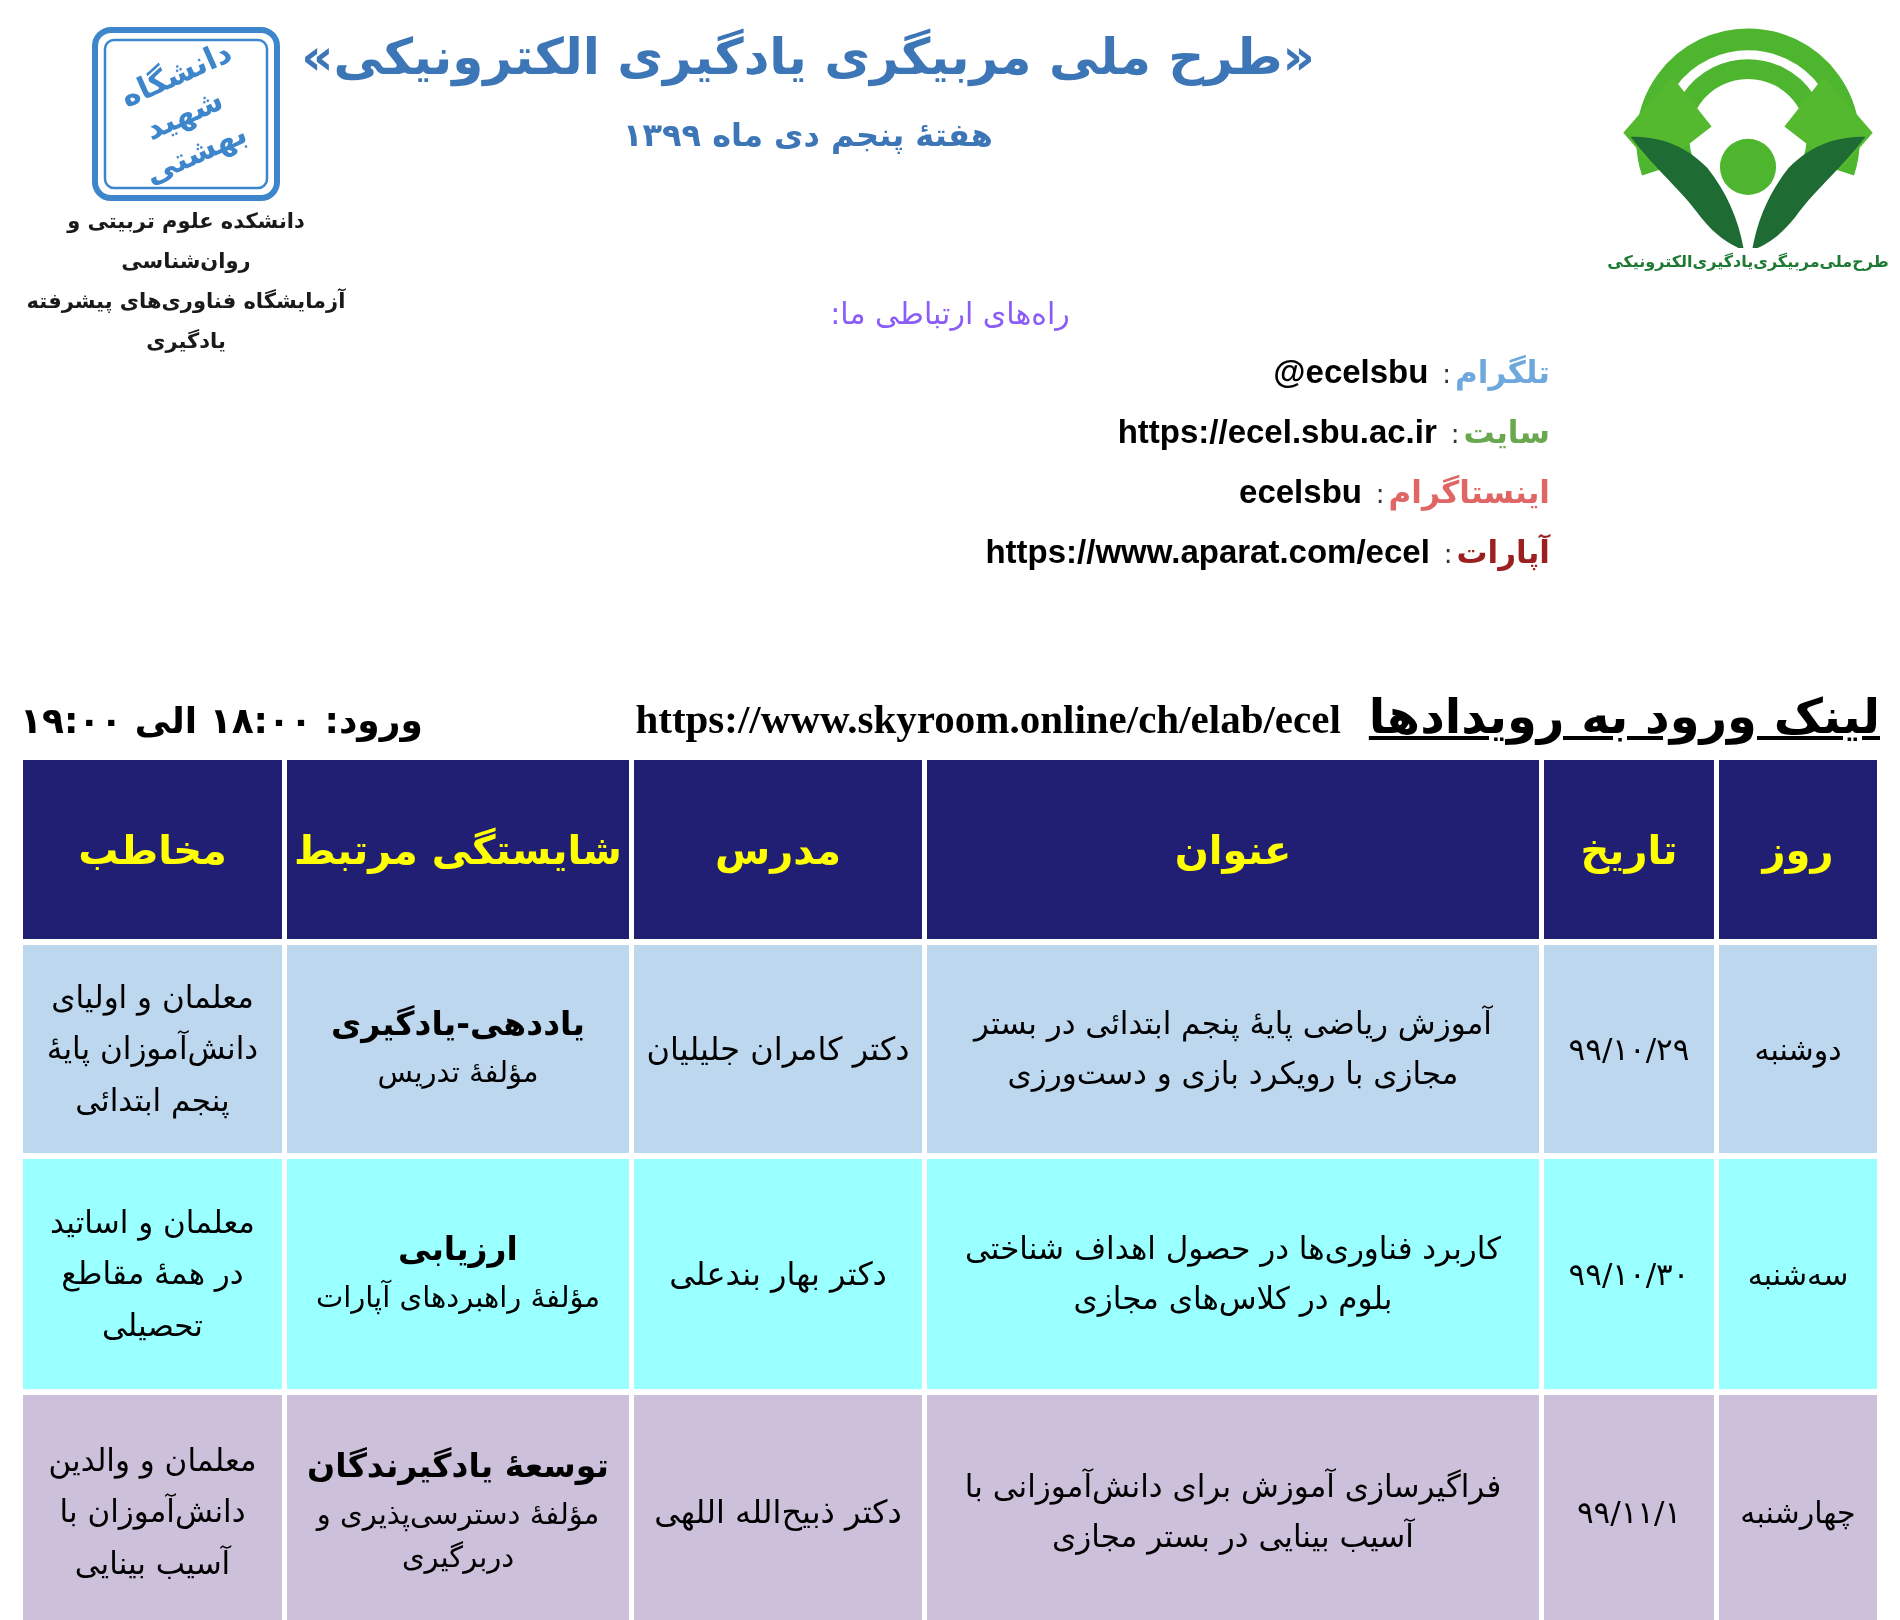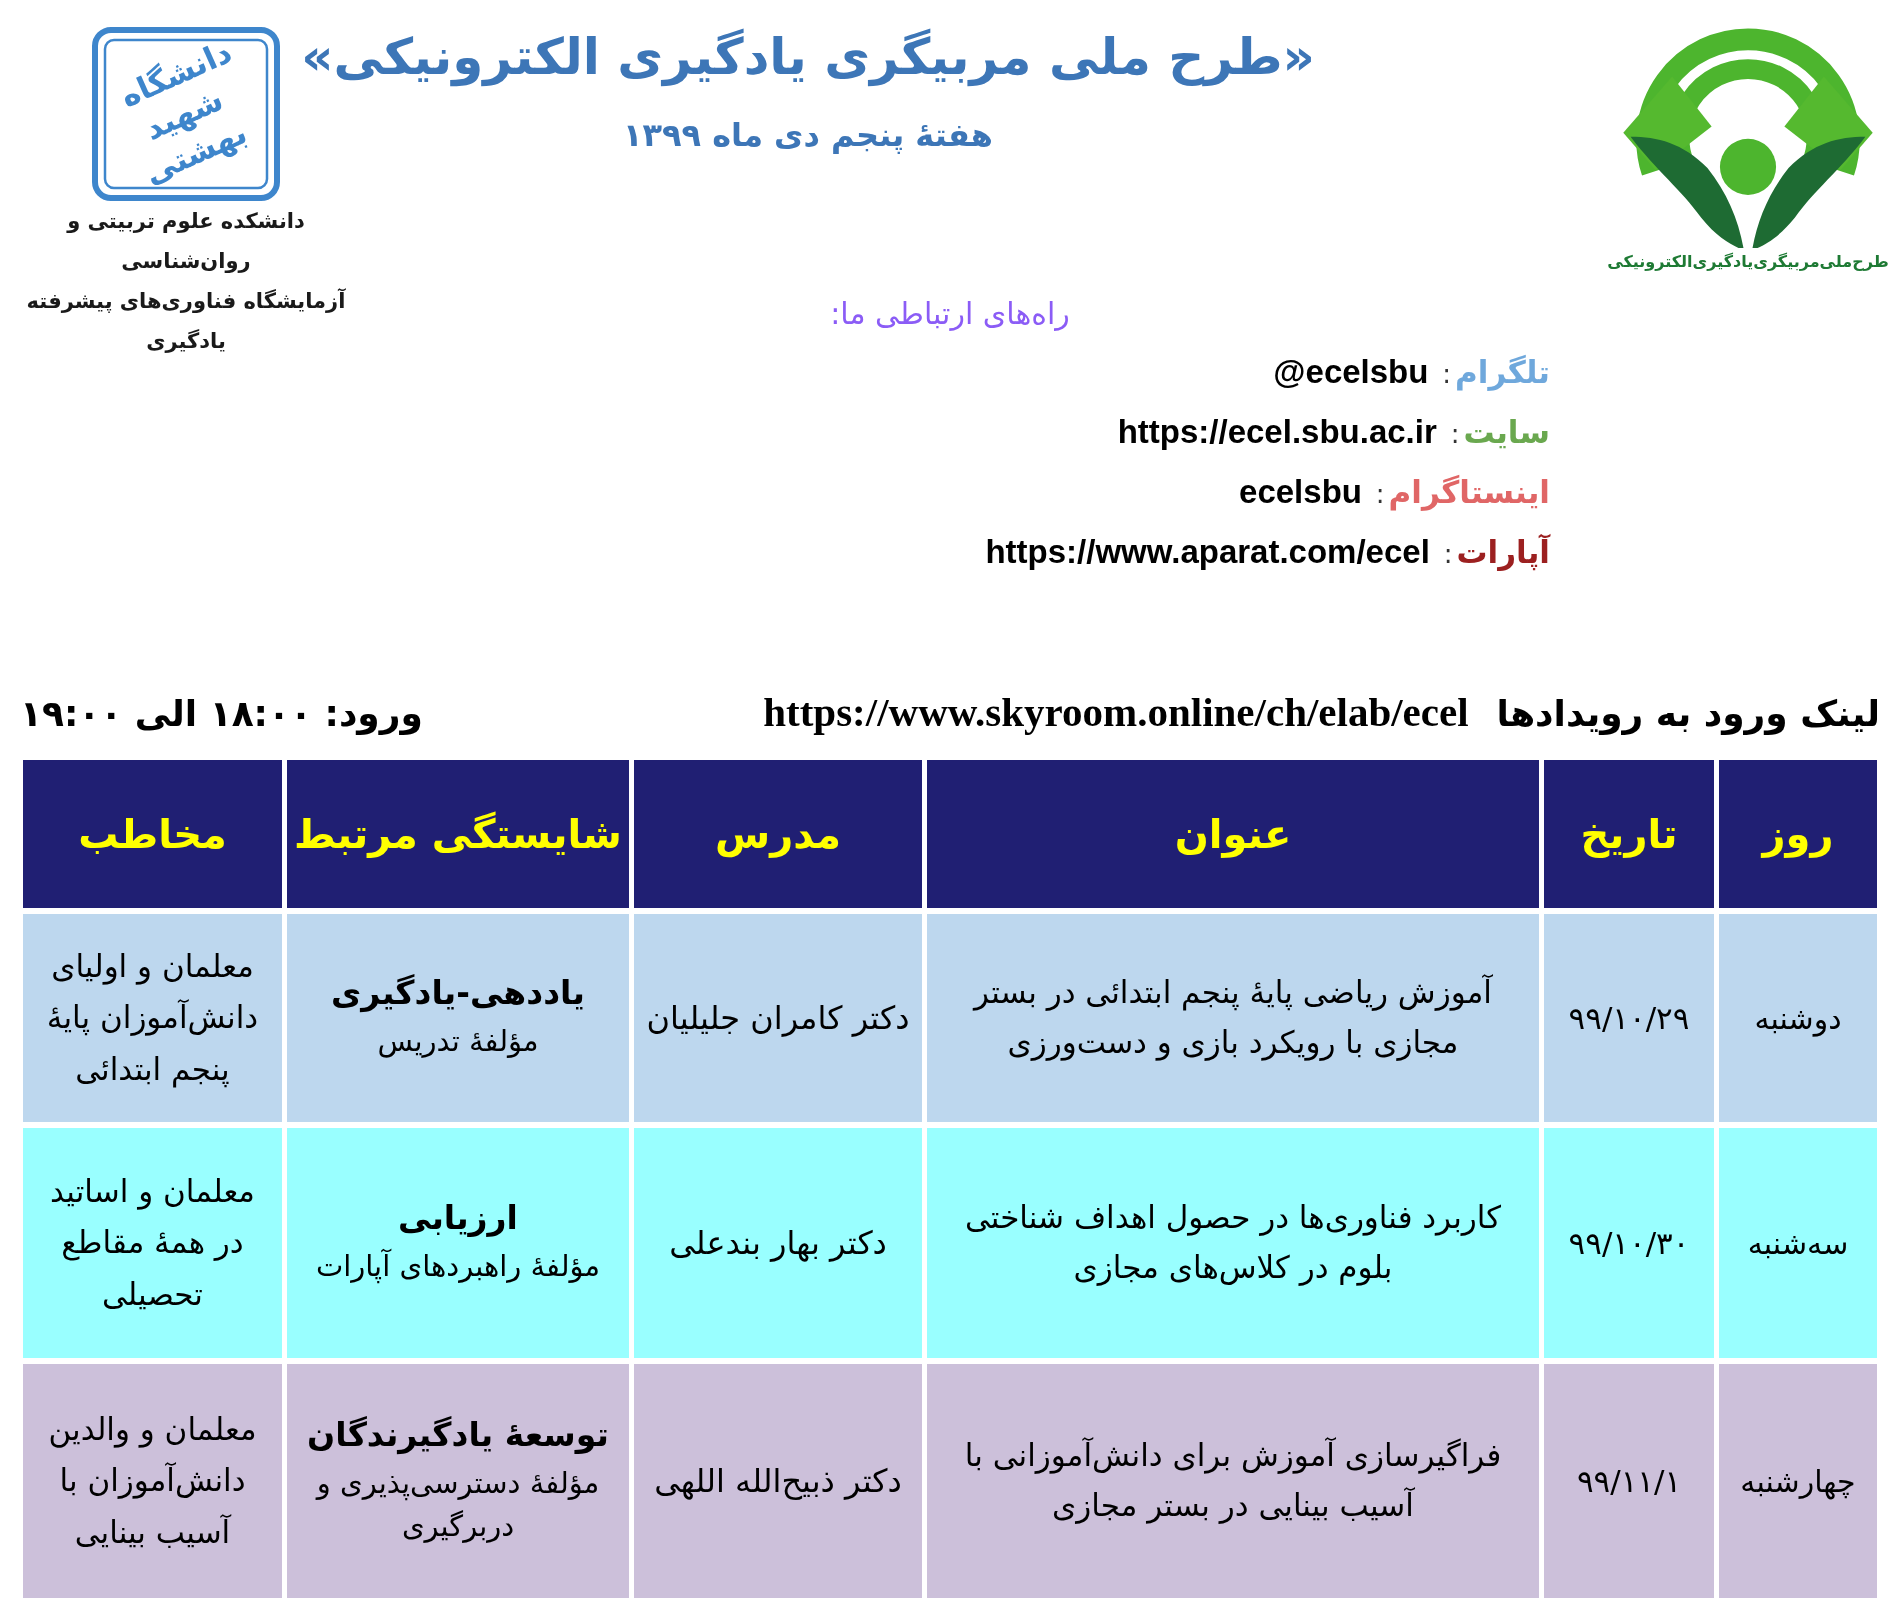--- a/index.html
+++ b/index.html
@@ -31,30 +31,30 @@
   .c-colon{color:#333;font-weight:normal;font-size:26px;padding:0 4px;}
   .c-value{font-family:"Liberation Sans",sans-serif;font-weight:bold;color:#000;
            font-size:33px;direction:ltr;unicode-bidi:isolate;display:inline-block;}
   .tg .c-label{color:#6fa8dc;}
   .ig .c-label{color:#e06666;}
   .site .c-label{color:#6aa84f;}
   .aparat .c-label{color:#9c2020;}
 
   
   #link-row{left:20px;top:688px;width:1860px;display:flex;direction:rtl;align-items:baseline;column-gap:28px;}
-  .events-label{font-size:36px;font-weight:bold;white-space:nowrap;}
+  .events-label{font-size:48px;font-weight:bold;white-space:nowrap;text-decoration:underline;}
   .events-url{font-family:"Liberation Serif",serif;font-weight:bold;font-size:41px;
               direction:ltr;unicode-bidi:isolate;white-space:nowrap;}
   .session-time{margin-inline-start:auto;font-size:36px;font-weight:bold;white-space:nowrap;direction:rtl;}
 
   
   #schedule{left:18px;top:754px;width:1864px;border-collapse:separate;border-spacing:5px 6px;
             table-layout:fixed;direction:rtl;text-align:center;}
   #schedule th{
-    background:#201f73;color:#ffff00;font-weight:bold;font-size:40px;height:148px;
+    background:#201f73;color:#ffff00;font-weight:bold;font-size:40px;height:179px;
     vertical-align:middle;padding:0 6px;
   }
   #schedule td{vertical-align:middle;padding:4px 10px;color:#000;}
   tr.r1 td{background:#bdd7ee;height:200px;}
   tr.r2 td{background:#99ffff;height:222px;}
   tr.r3 td{background:#ccc0da;height:226px;}
   .c-day{font-size:30px;}
   .c-date{font-size:31px;}
   .c-title{font-size:31px;line-height:1.6;}
   .c-inst{font-size:32px;line-height:1.5;}

